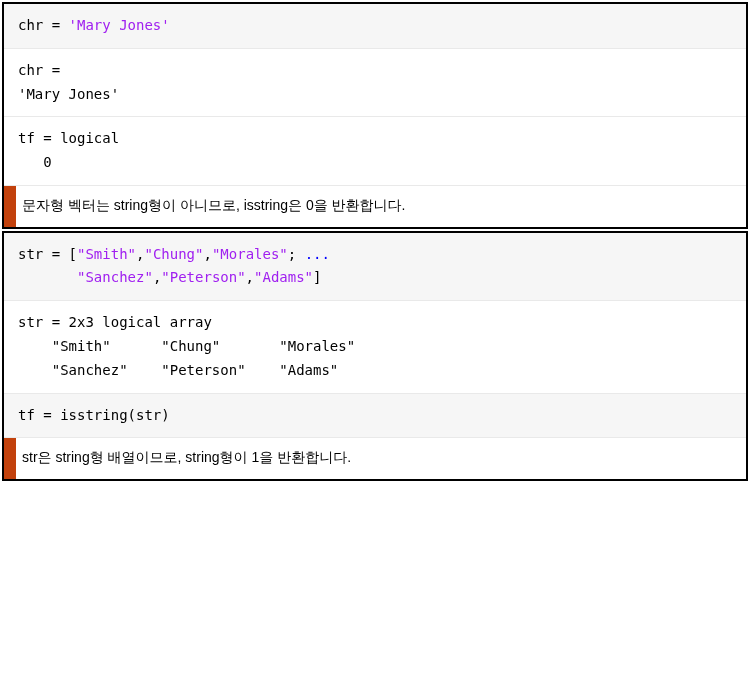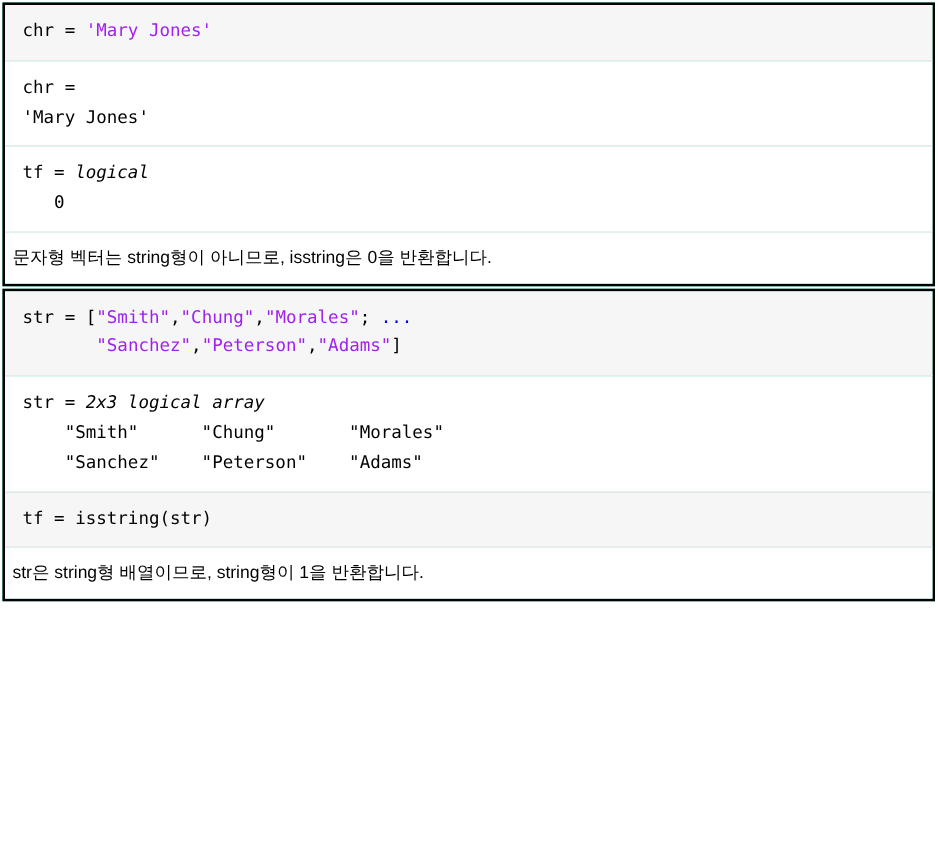--- a/index.html
+++ b/index.html
@@ -5,21 +5,21 @@
   body {
     margin: 0;
     padding: 2px;
     background: #fff;
     font-family: Arial, sans-serif;
     font-size: 14px;
   }
   .example-panel {
     border: 2px solid #000;
     margin-bottom: 2px;
-    background: #14b8a6;
+    background: #c2410c;
   }
   .code-block {
     font-family: Menlo, Consolas, monospace;
     font-size: 14px;
     padding: 10px 14px;
     white-space: pre;
     line-height: 1.7;
   }
   .input-block {
     background: #f6f6f6;
@@ -27,26 +27,27 @@
   }
   .output-block {
     background: #fff;
     border-bottom: 1px solid #e9e9e9;
   }
   .desc-text {
     padding: 6px 6px 8px 6px;
     font-size: 14px;
     line-height: 1.9;
     background: #fff;
+    margin-left: 12px;
   }
   
   .s-str   { color: #a020f0; }     
   .s-dqstr { color: #a020f0; }
   .s-cont  { color: #0000ff; }     
-  .s-ital  { font-style: italic; }
+  .s-ital  { }
 </style>
 </head>
 <body>
 
 <div class="example-panel">
 
   <div class="code-block input-block"><span>chr = </span><span class="s-str">'Mary Jones'</span></div>
 
   <div class="code-block output-block"><span>chr =</span>
 <span>'Mary Jones'</span></div>

